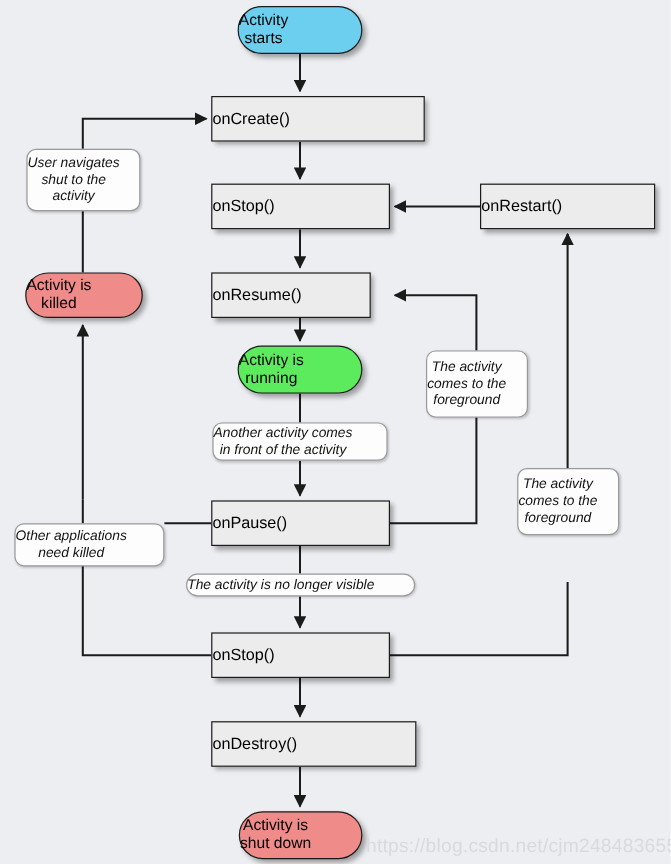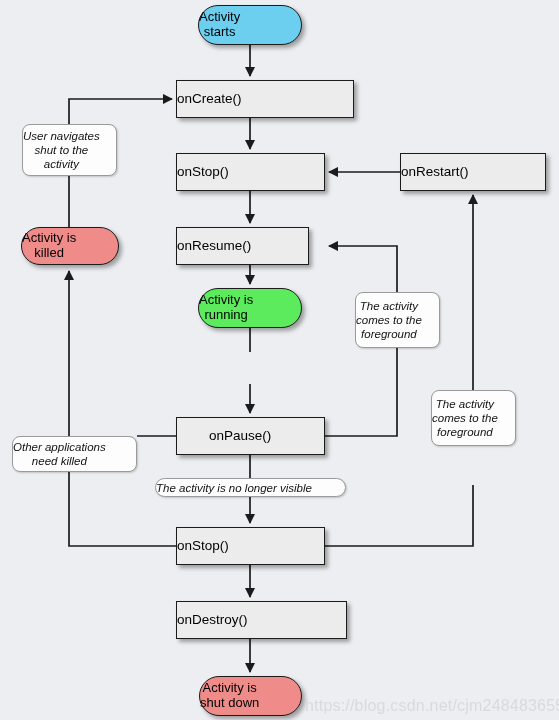--- a/index.html
+++ b/index.html
@@ -136,21 +136,21 @@
 
   <div class="node rect" style="left:176px; top:227px; width:133px; height:38px;">onResume()</div>
 
   <div class="node capsule green" style="left:198px; top:288px; width:104px; height:40px;">
     <span>
       <span>Activity is</span><br>
       <span>running</span>
     </span>
   </div>
 
-  <div class="node rect" style="left:176px; top:417px; width:149px; height:38px;padding-left:32px;">onPause()</div>
+  <div class="node rect" style="left:176px; top:417px; width:149px; height:38px;">onPause()</div>
 
   <div class="node rect" style="left:176px; top:527px; width:149px; height:38px;">onStop()</div>
 
   <div class="node rect" style="left:176px; top:601px; width:171px; height:38px;">onDestroy()</div>
 
   <div class="node capsule red" style="left:21px; top:227px; width:98px; height:38px;">
     <span>
       <span>Activity is</span><br>
       <span>killed</span>
     </span>
@@ -172,20 +172,26 @@
   </div>
 
   <div class="node note" style="left:355px; top:292px; width:85px; height:56px;">
     <span>
       <span>The activity</span><br>
       <span>comes to the</span><br>
       <span>foreground</span>
     </span>
   </div>
 
+  <div class="node note" style="left:177px; top:352px; width:146px; height:32px;">
+    <span>
+      <span>Another activity comes</span><br>
+      <span>in front of the activity</span>
+    </span>
+  </div>
 
   <div class="node note" style="left:12px; top:436px; width:125px; height:36px;">
     <span>
       <span>Other applications</span><br>
       <span>need killed</span>
     </span>
   </div>
 
   <div class="node note" style="left:431px; top:390px; width:85px; height:56px;">
     <span>

